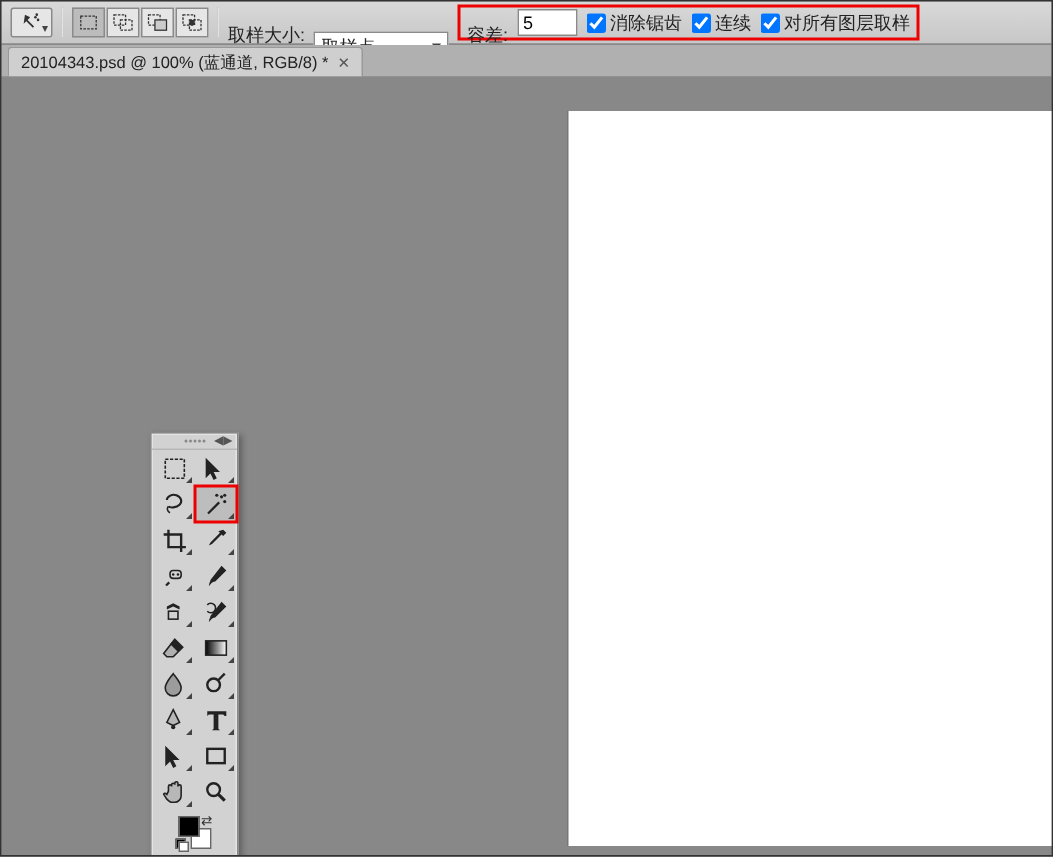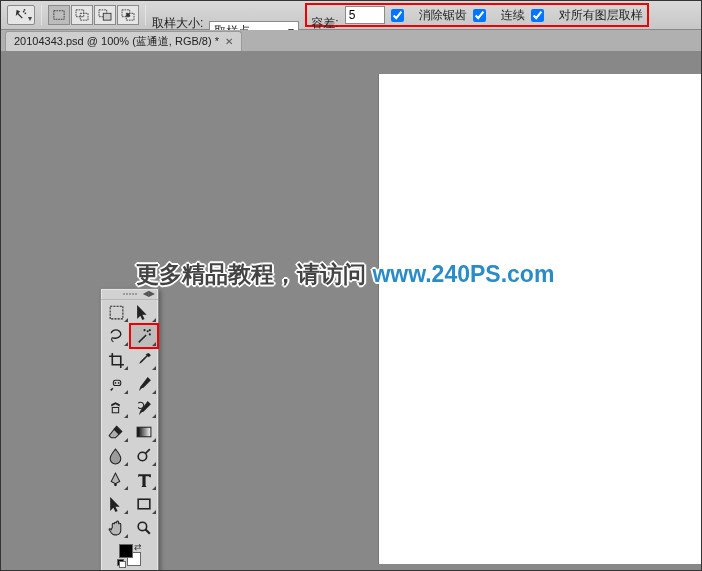--- a/index.html
+++ b/index.html
@@ -96,21 +96,21 @@
     background: transparent;
   }
   .num-input {
     width: 40px; height: 18px;
     border: 1px solid #8a8a8a;
     background: #fff;
     padding: 0 3px;
     font-size: 12px;
   }
   .chk {
-    display: flex; gap: 15px;
+    display: flex; gap: 3px;
     white-space: nowrap;
   }
   .chk input { margin: 0; }
 
   
   .tab-bar {
     position: absolute;
     top: 29px; left: 0; right: 0;
     height: 21px;
     background: #b0b0b0;
@@ -349,23 +349,20 @@
 <div class="tab-bar">
   <div class="doc-tab">
     <span>20104343.psd @ 100% (蓝通道, RGB/8) *</span>
     <span class="close">✕</span>
   </div>
 </div>
 
 <div class="workspace">
   <div class="canvas"></div>
 
-  <div class="watermark">
-    <span class="txt">更多精品教程，请访问 </span><span class="url">www.240PS.com</span>
-  </div>
 
   <div class="tools-panel">
     <div class="tools-header">
       <div class="dots">
           <span></span>
           <span></span>
           <span></span>
           <span></span>
           <span></span>
         </div>

